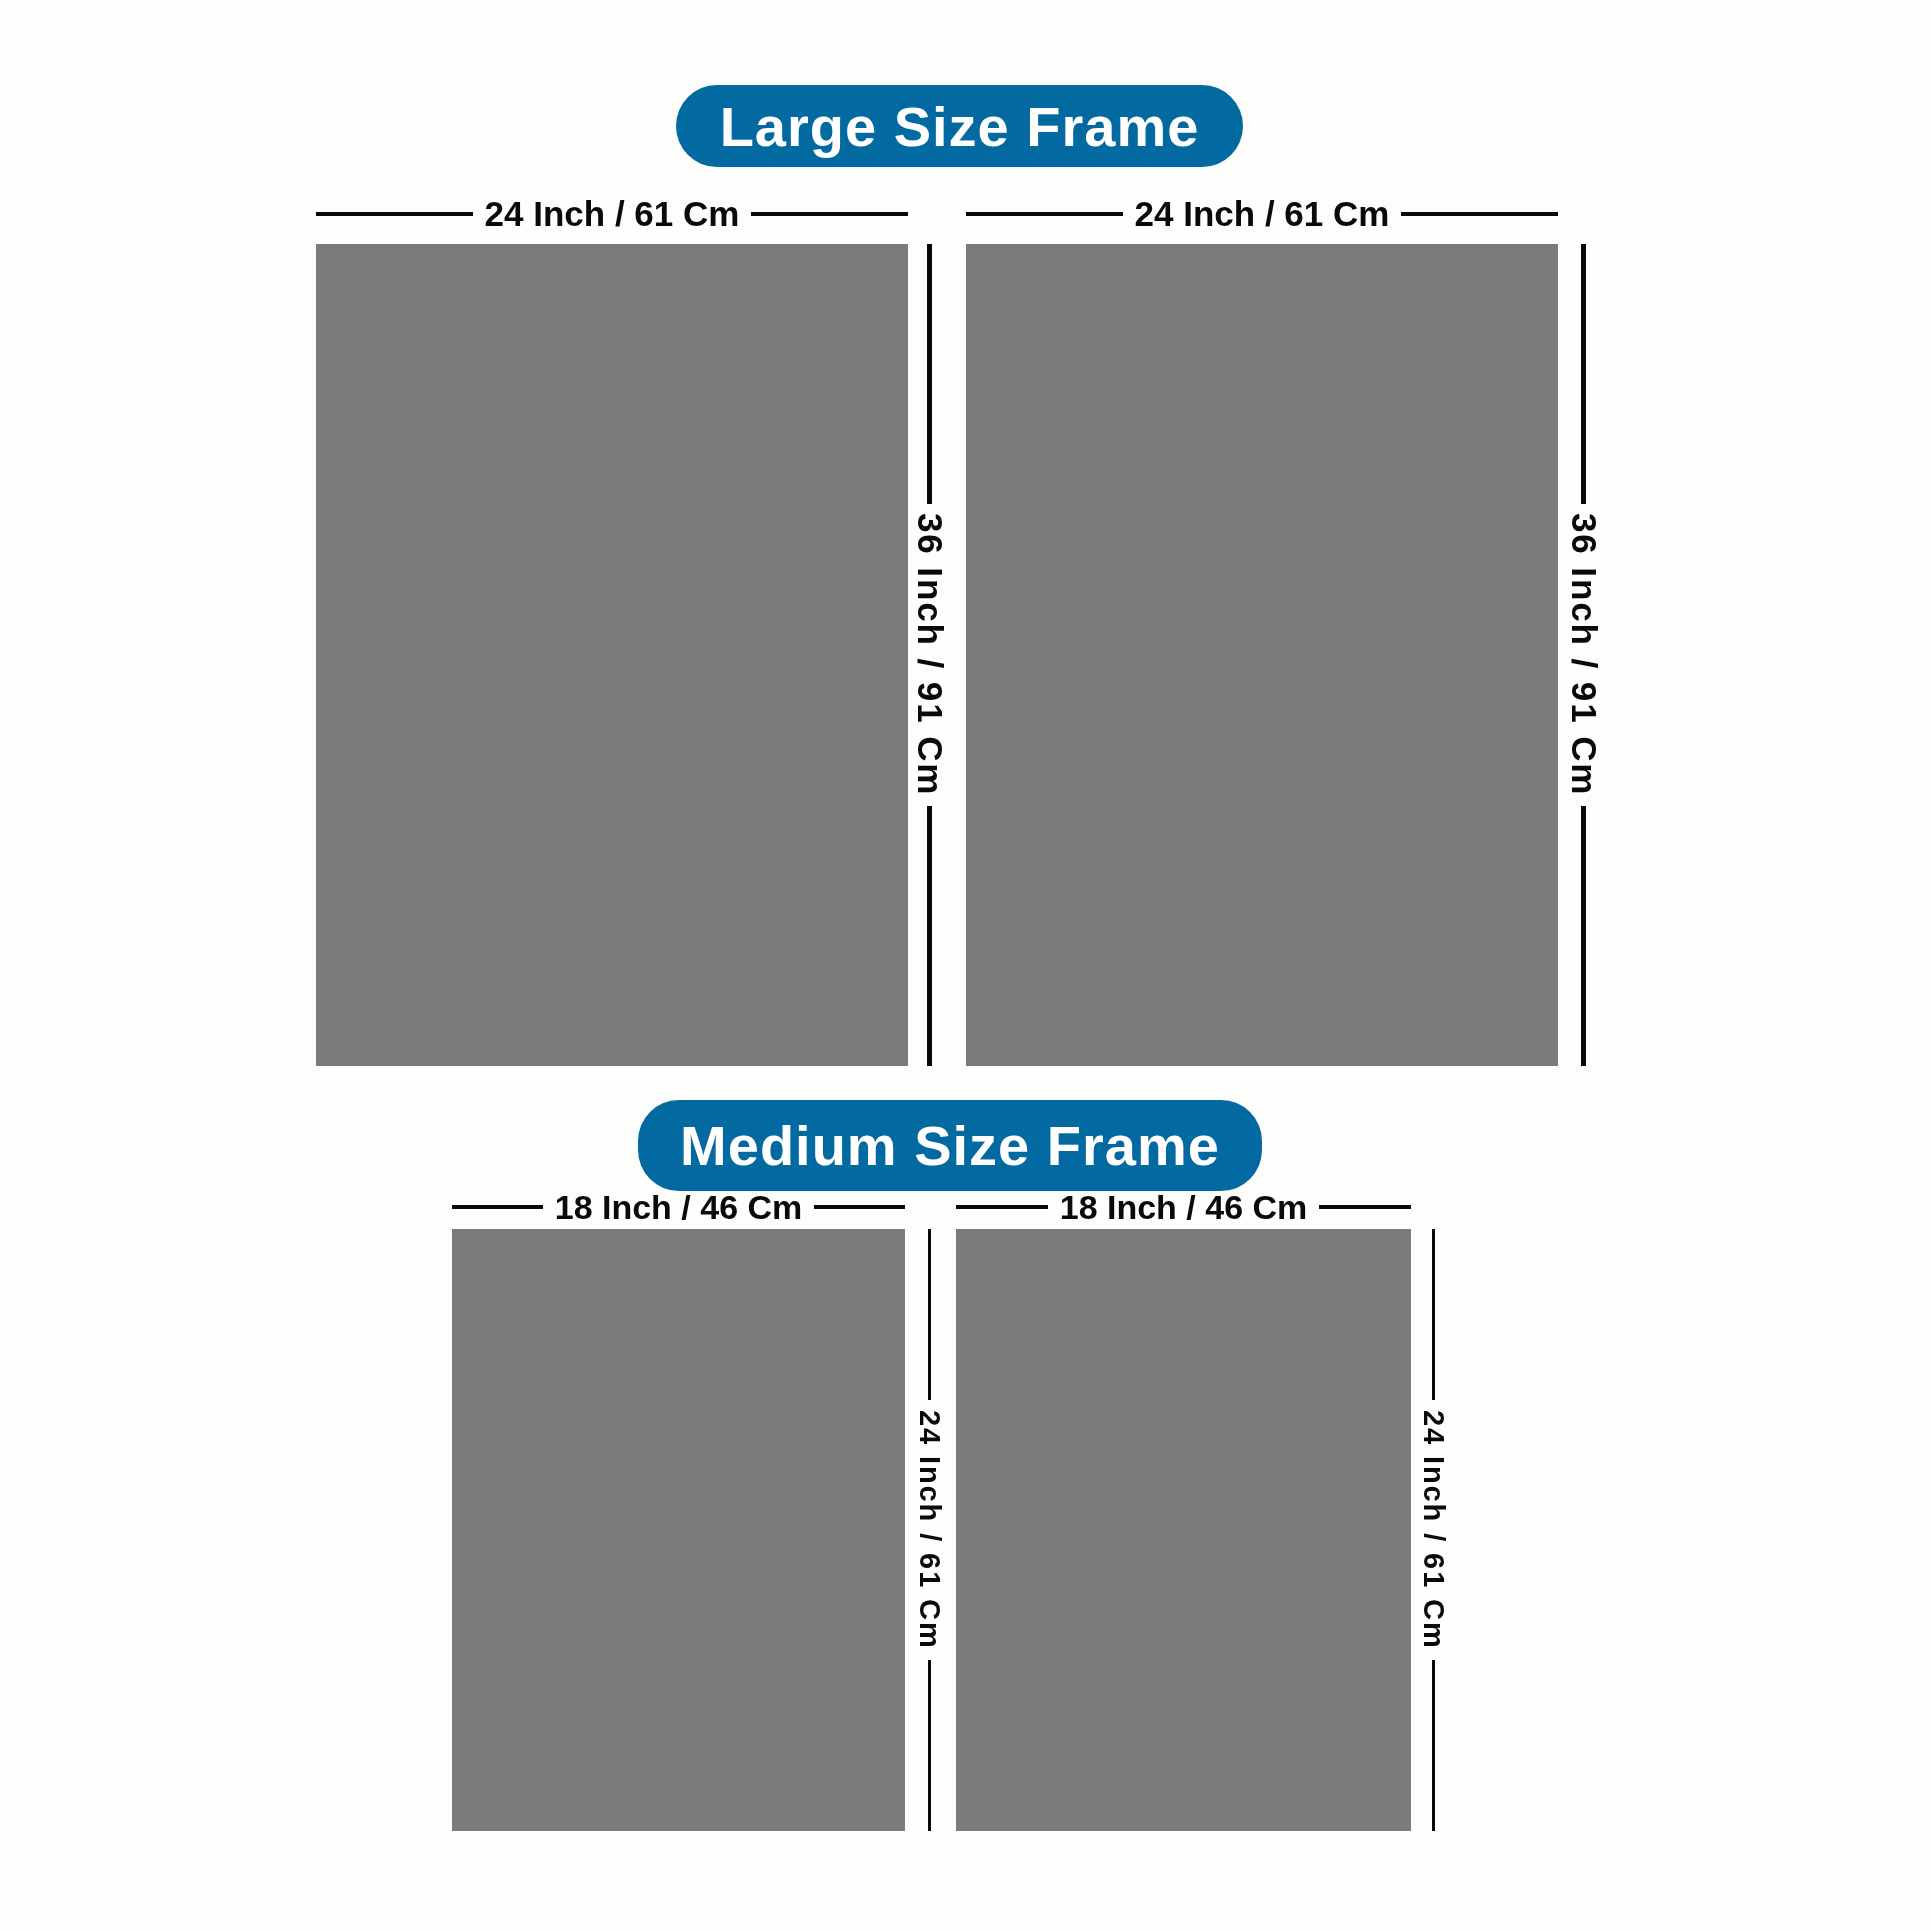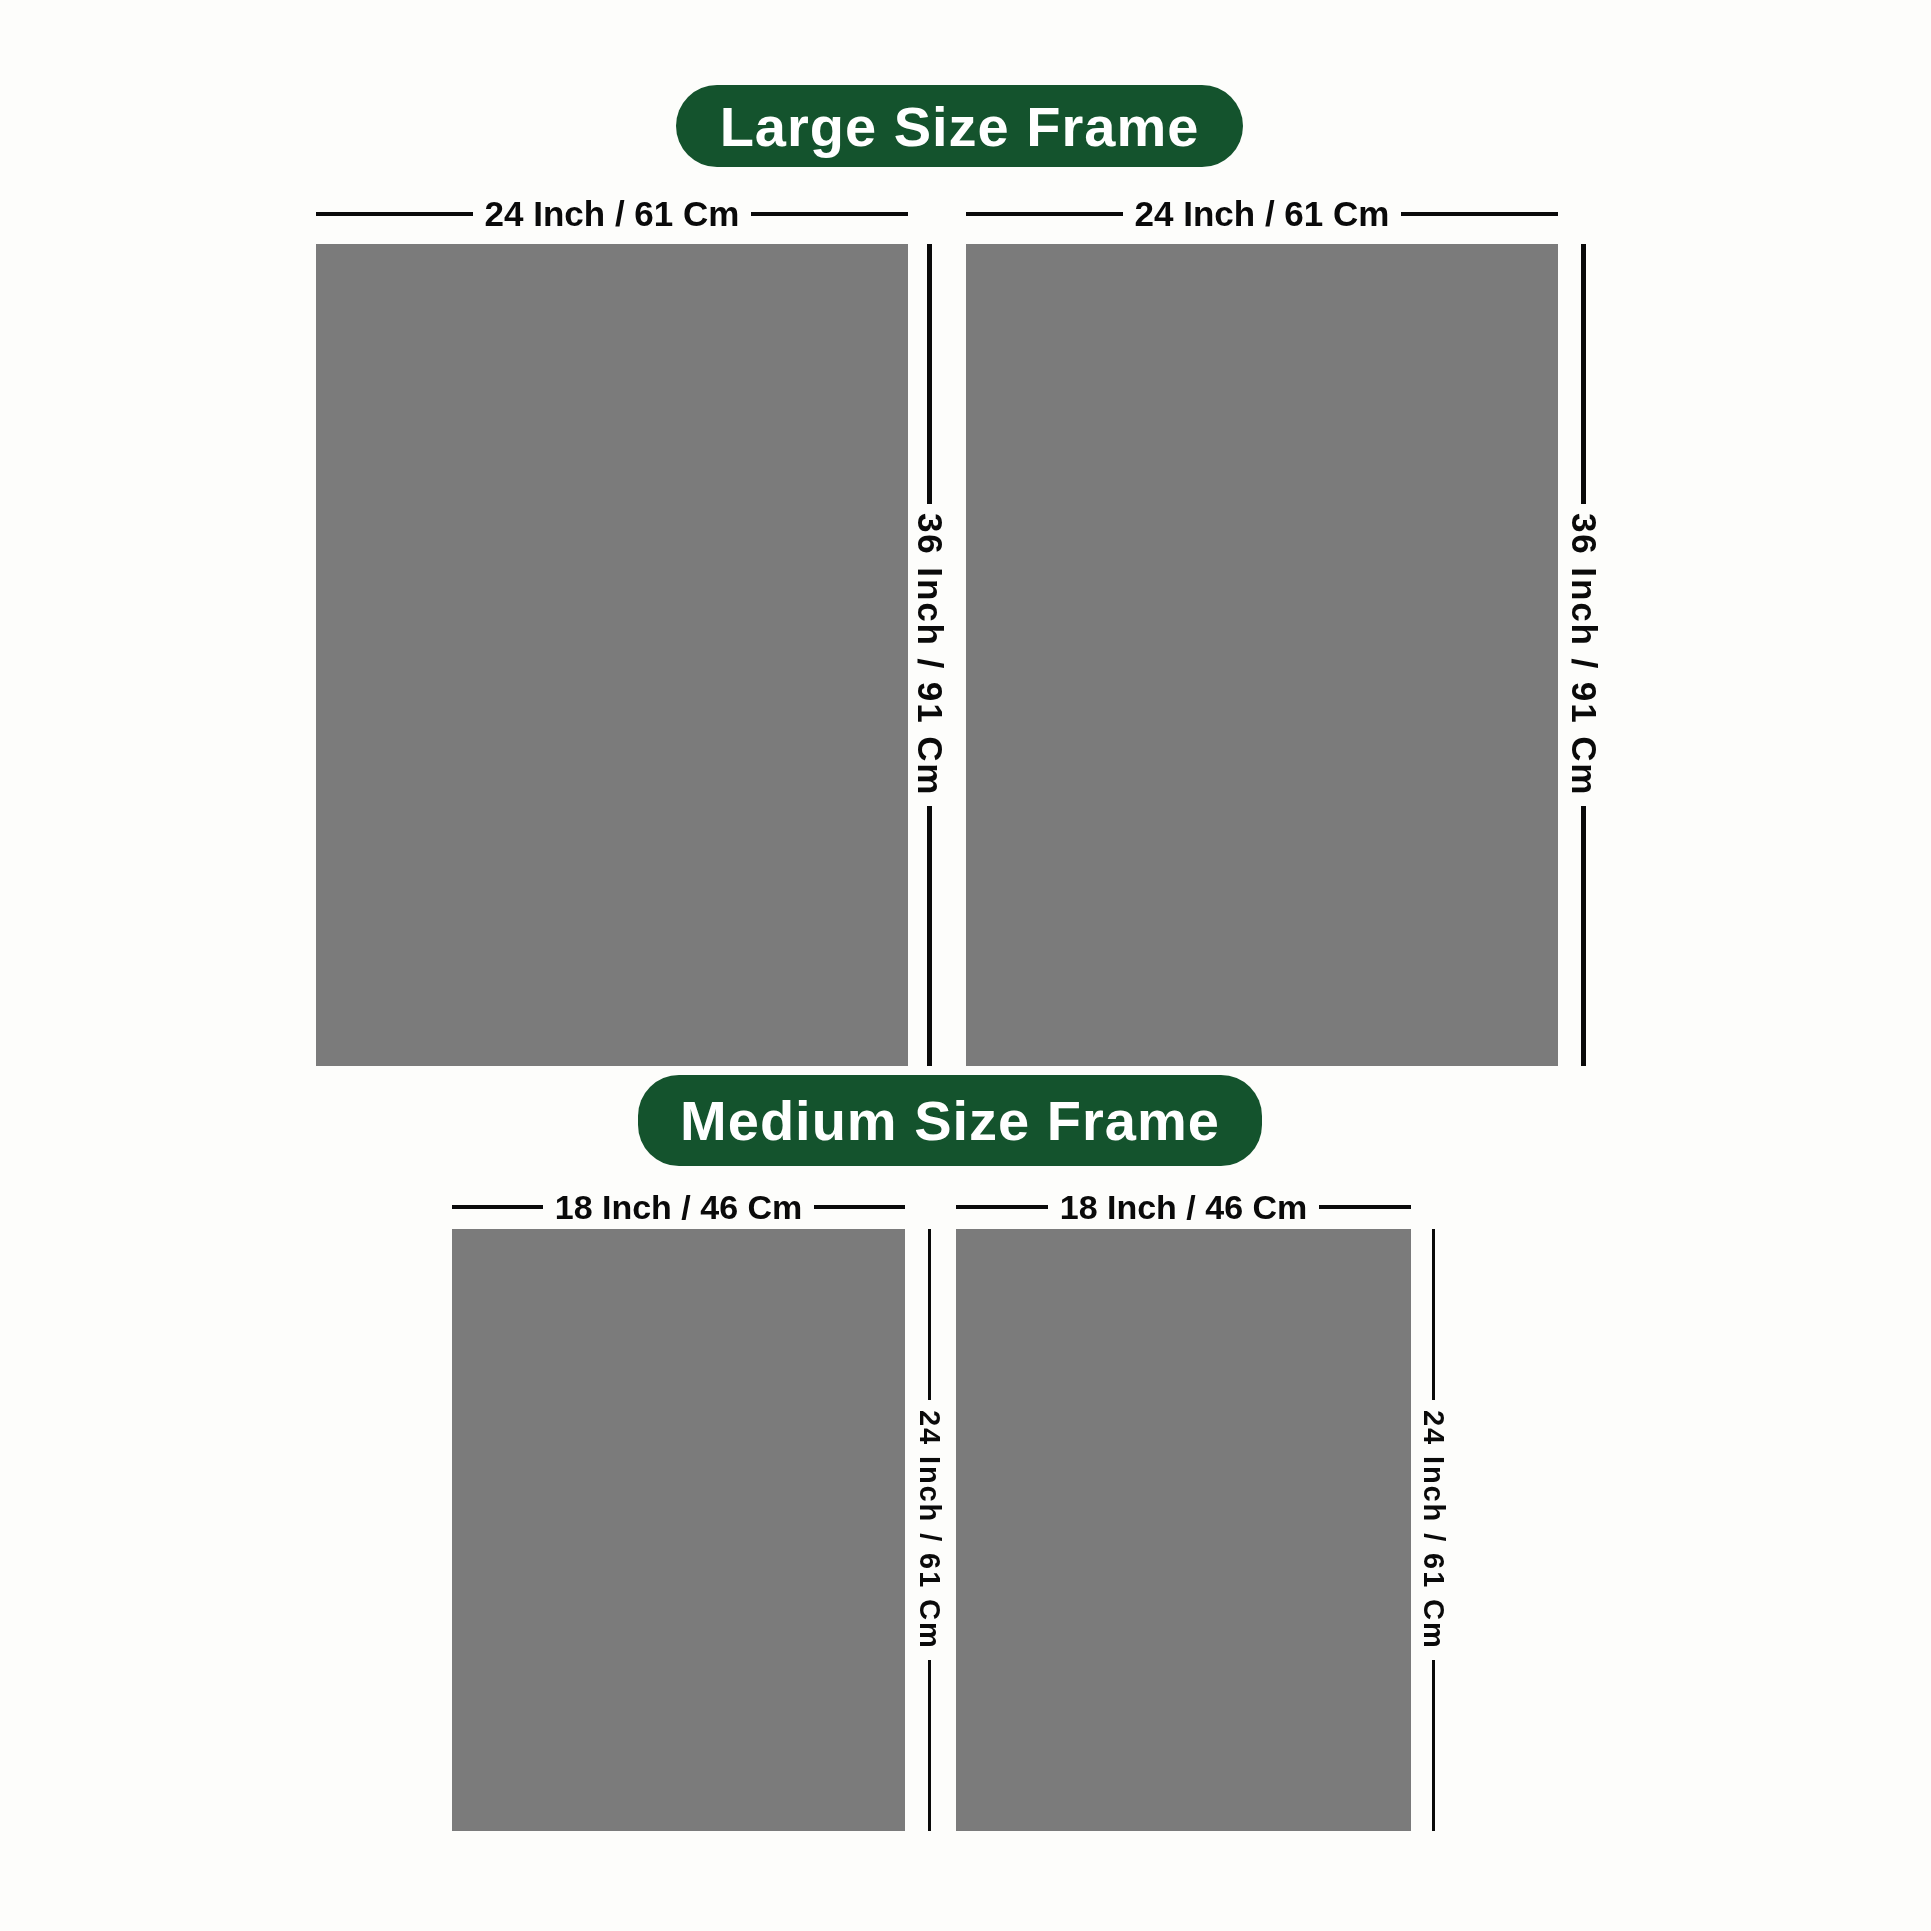--- a/index.html
+++ b/index.html
@@ -9,21 +9,21 @@
     background: #fdfdfb;
     font-family: "Liberation Sans", sans-serif;
     position: relative;
     overflow: hidden;
   }
   .canvas { position: absolute; inset: 0; }
 
   
   .pill {
     position: absolute;
-    background: #14532d;
+    background: #0369a1;
     border-radius: 41px;
     display: flex;
     align-items: center;
     justify-content: center;
   }
   .pill span {
     color: #ffffff;
     font-size: 56px;
     font-weight: bold;
     letter-spacing: 1px;
@@ -108,21 +108,21 @@
     <span class="hlabel">24 Inch / 61 Cm</span>
     <span class="hline"></span>
   </div>
   <div class="rect" style="left:966px; top:244px; width:592px; height:822px;"></div>
   <div class="vdim" style="left:1564px; top:244px; width:39px; height:822px;">
     <span class="vline"></span>
     <span class="vlabel">36 Inch / 91 Cm</span>
     <span class="vline"></span>
   </div>
 
-  <div class="pill" style="left:638px; top:1075px; width:624px; height:91px;">
+  <div class="pill" style="left:638px; top:1100px; width:624px; height:91px;">
     <span>Medium Size Frame</span>
   </div>
 
   <div class="hdim medium" style="left:452px; top:1186px; width:453px; height:42px;">
     <span class="hline"></span>
     <span class="hlabel">18 Inch / 46 Cm</span>
     <span class="hline"></span>
   </div>
   <div class="rect" style="left:452px; top:1229px; width:453px; height:602px;"></div>
   <div class="vdim medium" style="left:910px; top:1229px; width:39px; height:602px;">

